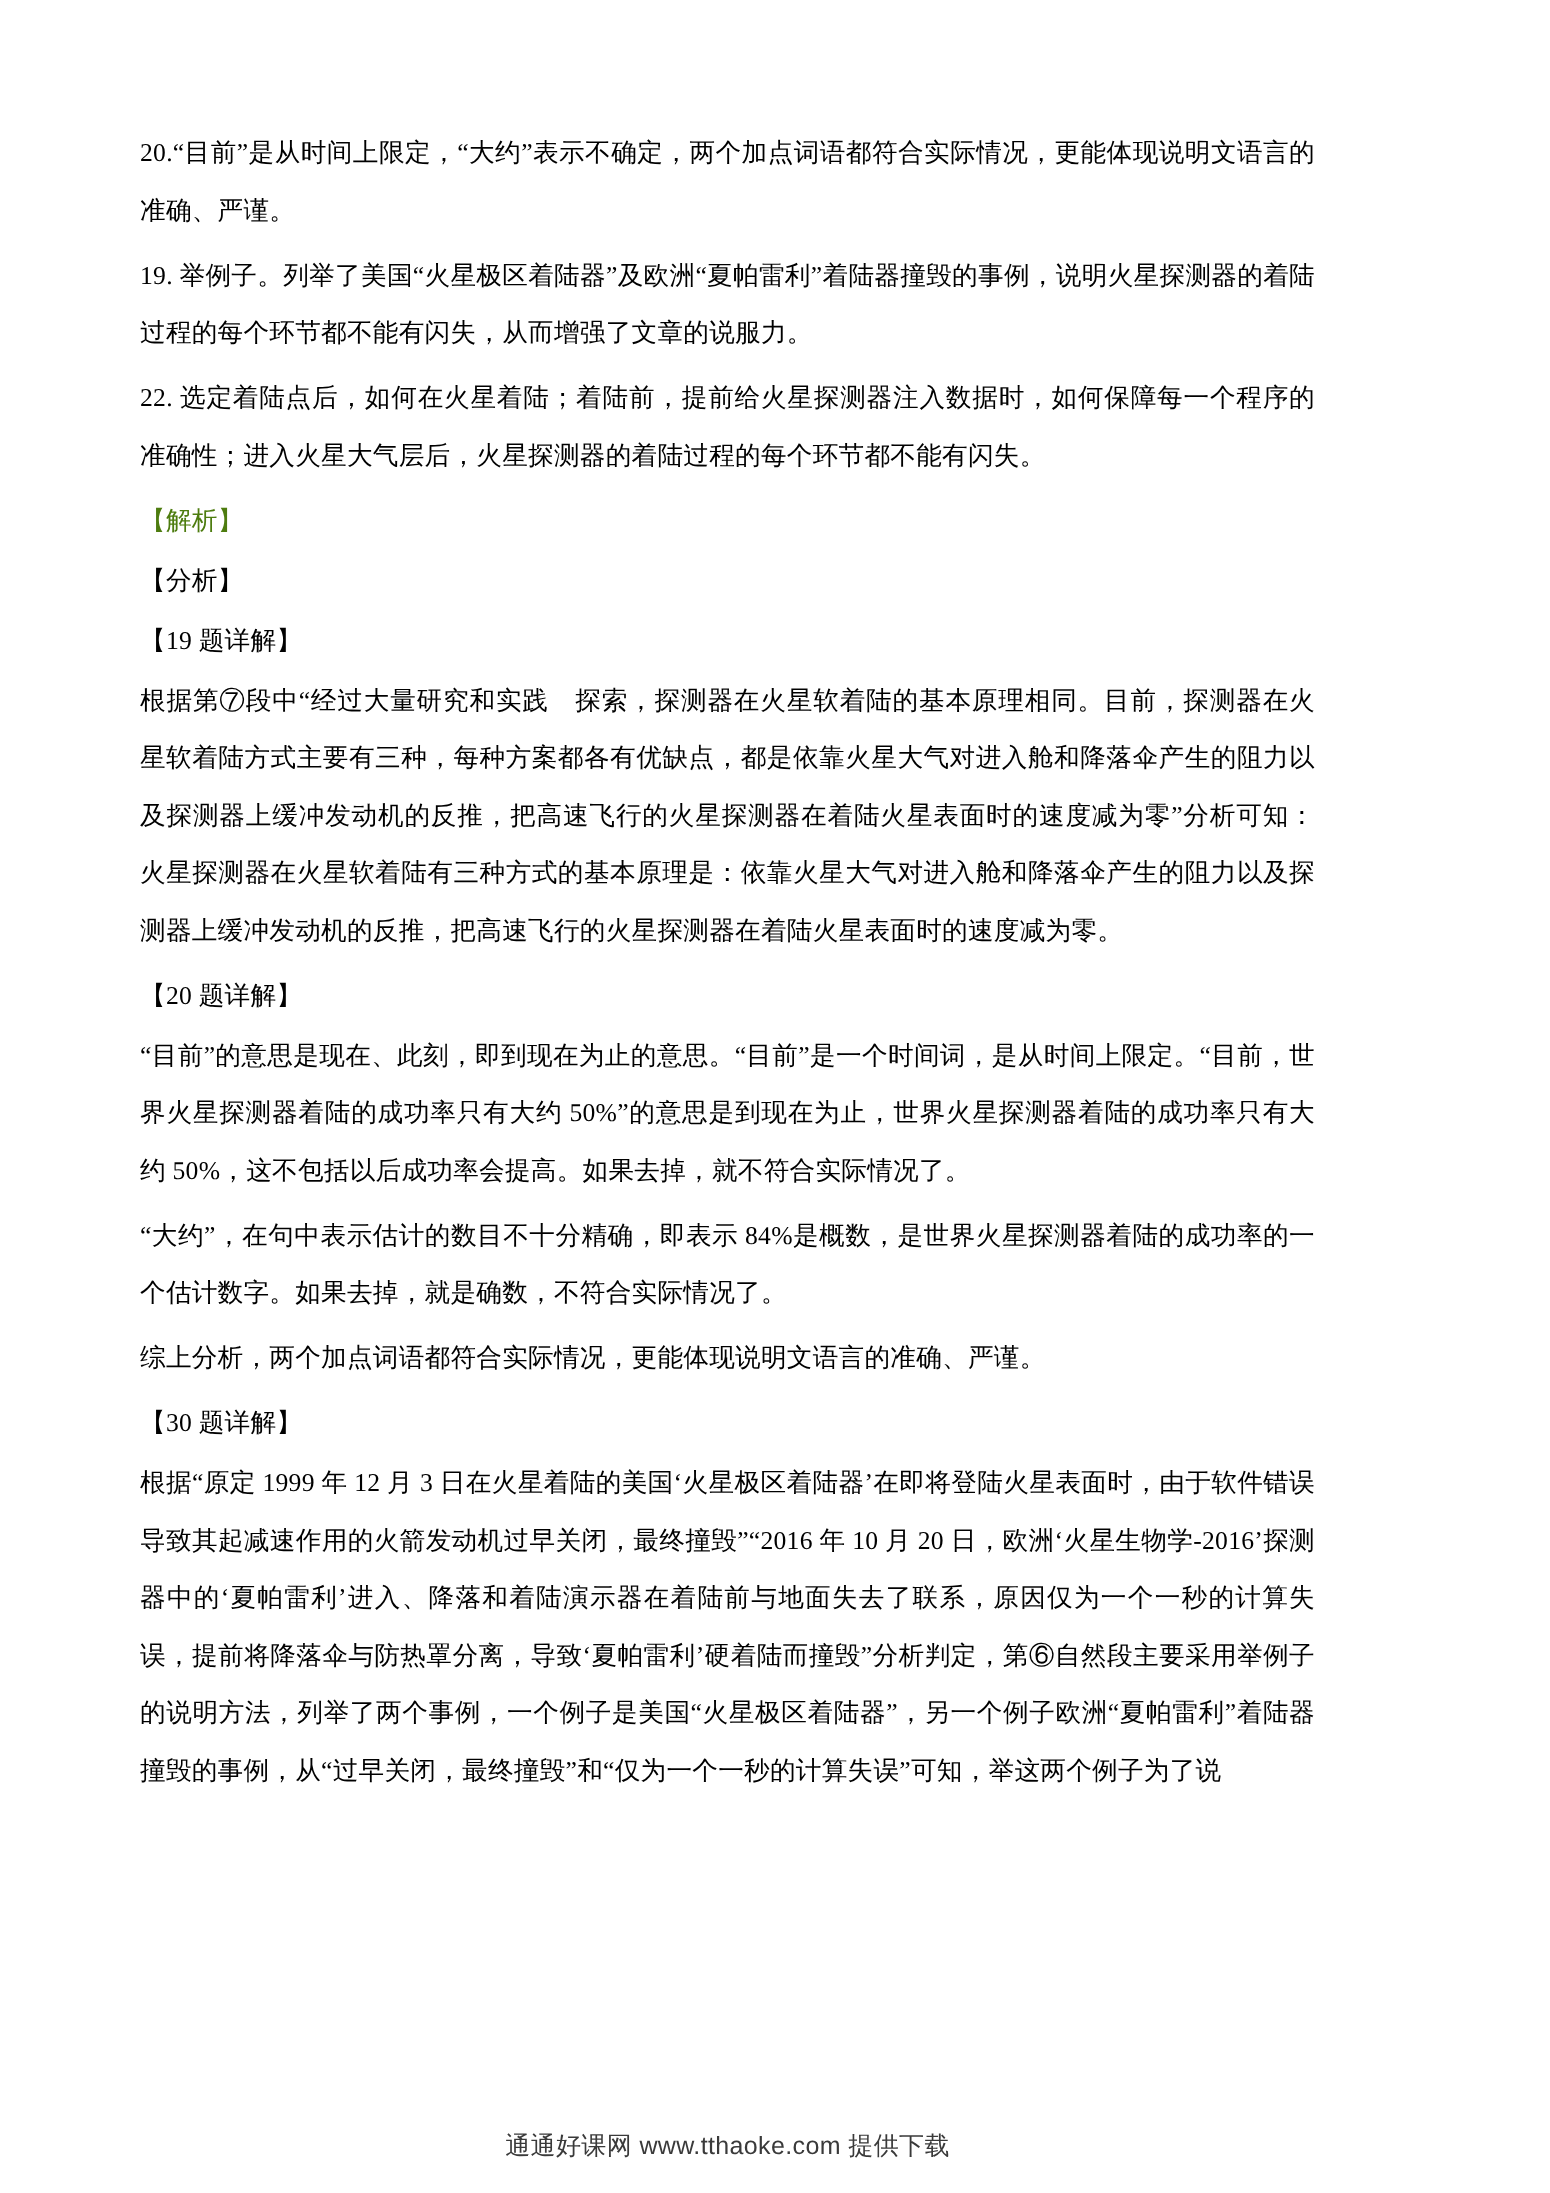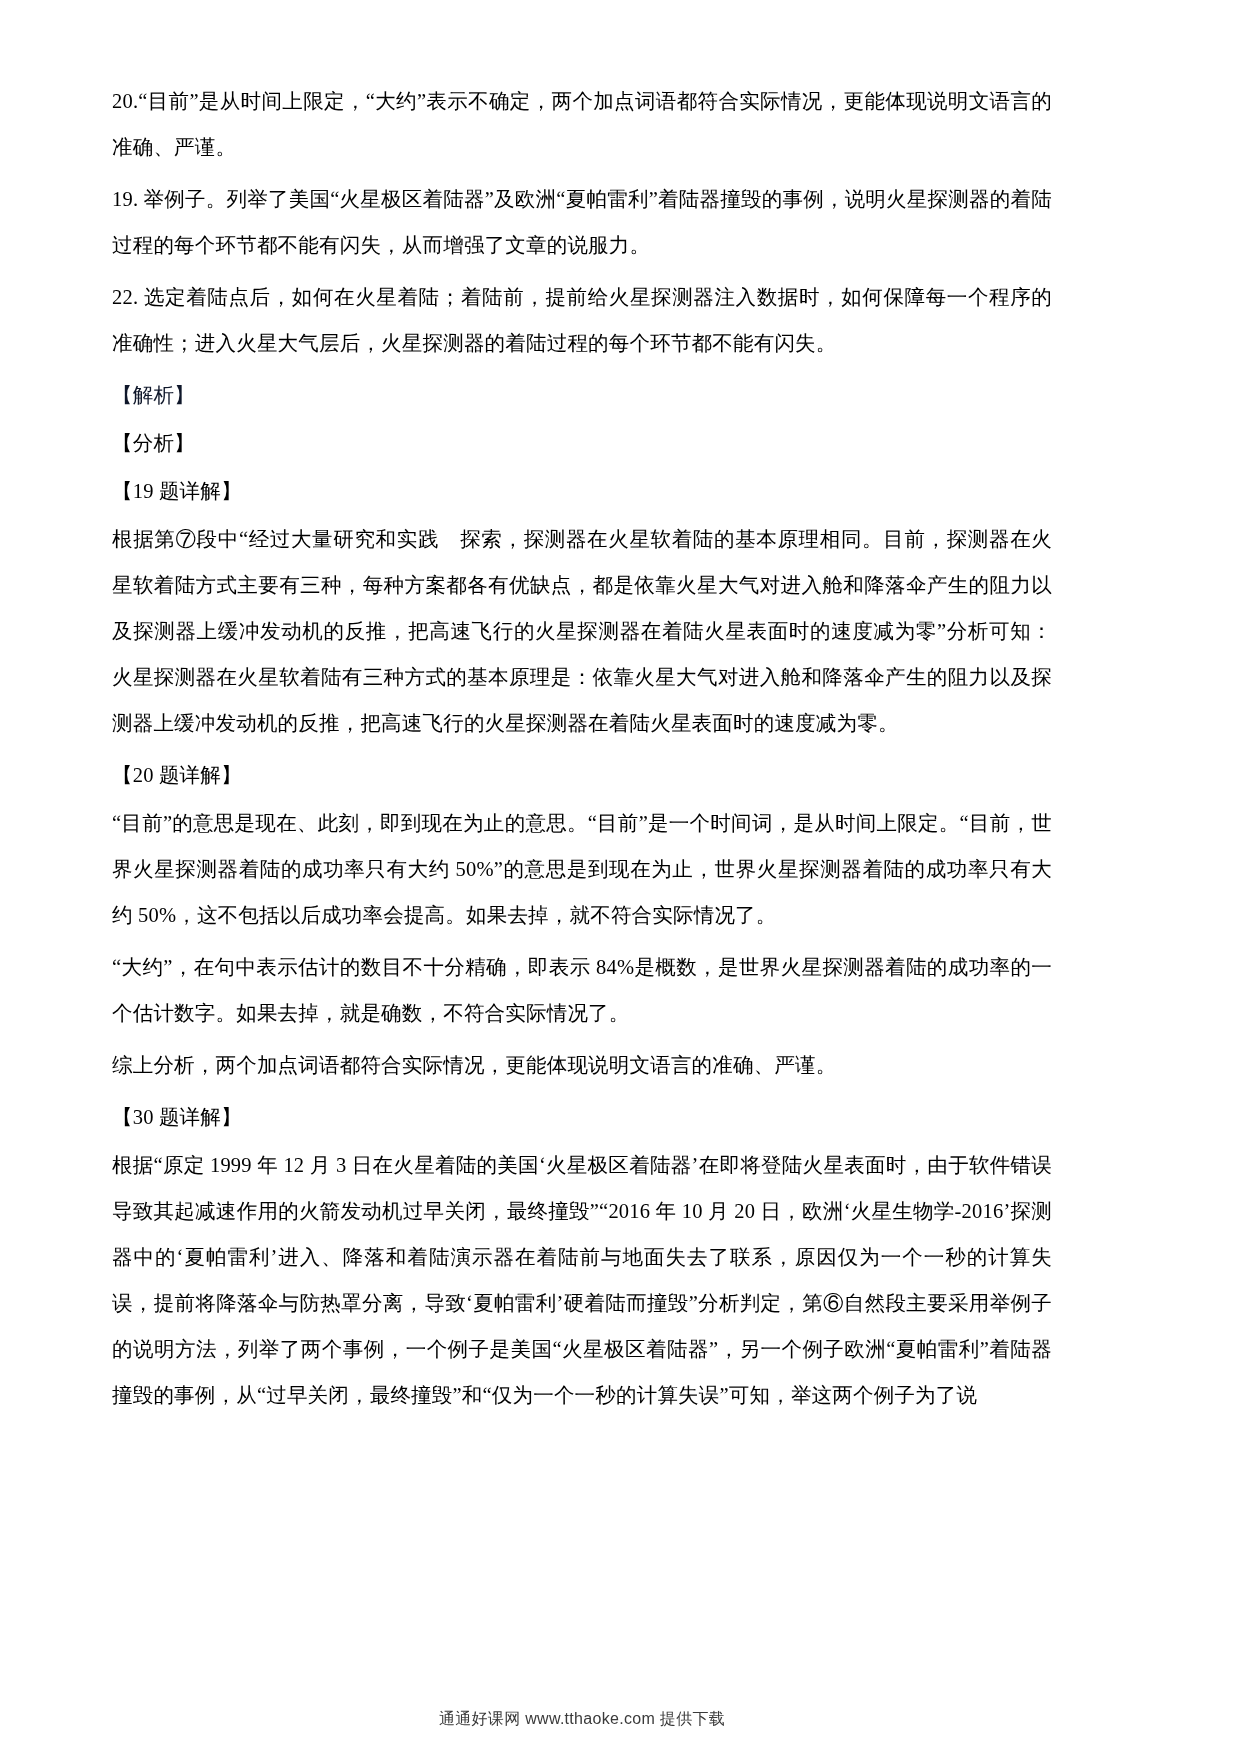--- a/index.html
+++ b/index.html
@@ -12,47 +12,47 @@
     height: 1754px;
     font-family: "Liberation Serif", "DejaVu Serif", serif;
     color: #000000;
     position: relative;
     overflow: hidden;
   }
   .page {
     box-sizing: border-box;
     width: 1164px;
     height: 1754px;
-    padding: 78px 112px 0 112px;
+    padding: 100px 112px 0 112px;
     position: relative;
   }
   p {
     margin: 0 0 6px 0;
     font-size: 20.5px;
     line-height: 46px;
     text-align: justify;
     text-justify: inter-ideograph;
     letter-spacing: 0.2px;
   }
   .num-para {
     text-indent: 0;
   }
   .analysis {
-    color: #0f172a;
+    color: #4d7c0f;
   }
   .tight {
     margin-bottom: 2px;
   }
   .footer {
     position: absolute;
     left: 0;
     right: 0;
     bottom: 24px;
     text-align: center;
-    font-size: 16px;
+    font-size: 20px;
     color: #3a3a3a;
     font-family: "Liberation Sans", sans-serif;
     letter-spacing: 0.3px;
   }
 </style>
 </head>
 <body>
 
 <div class="page">
 

